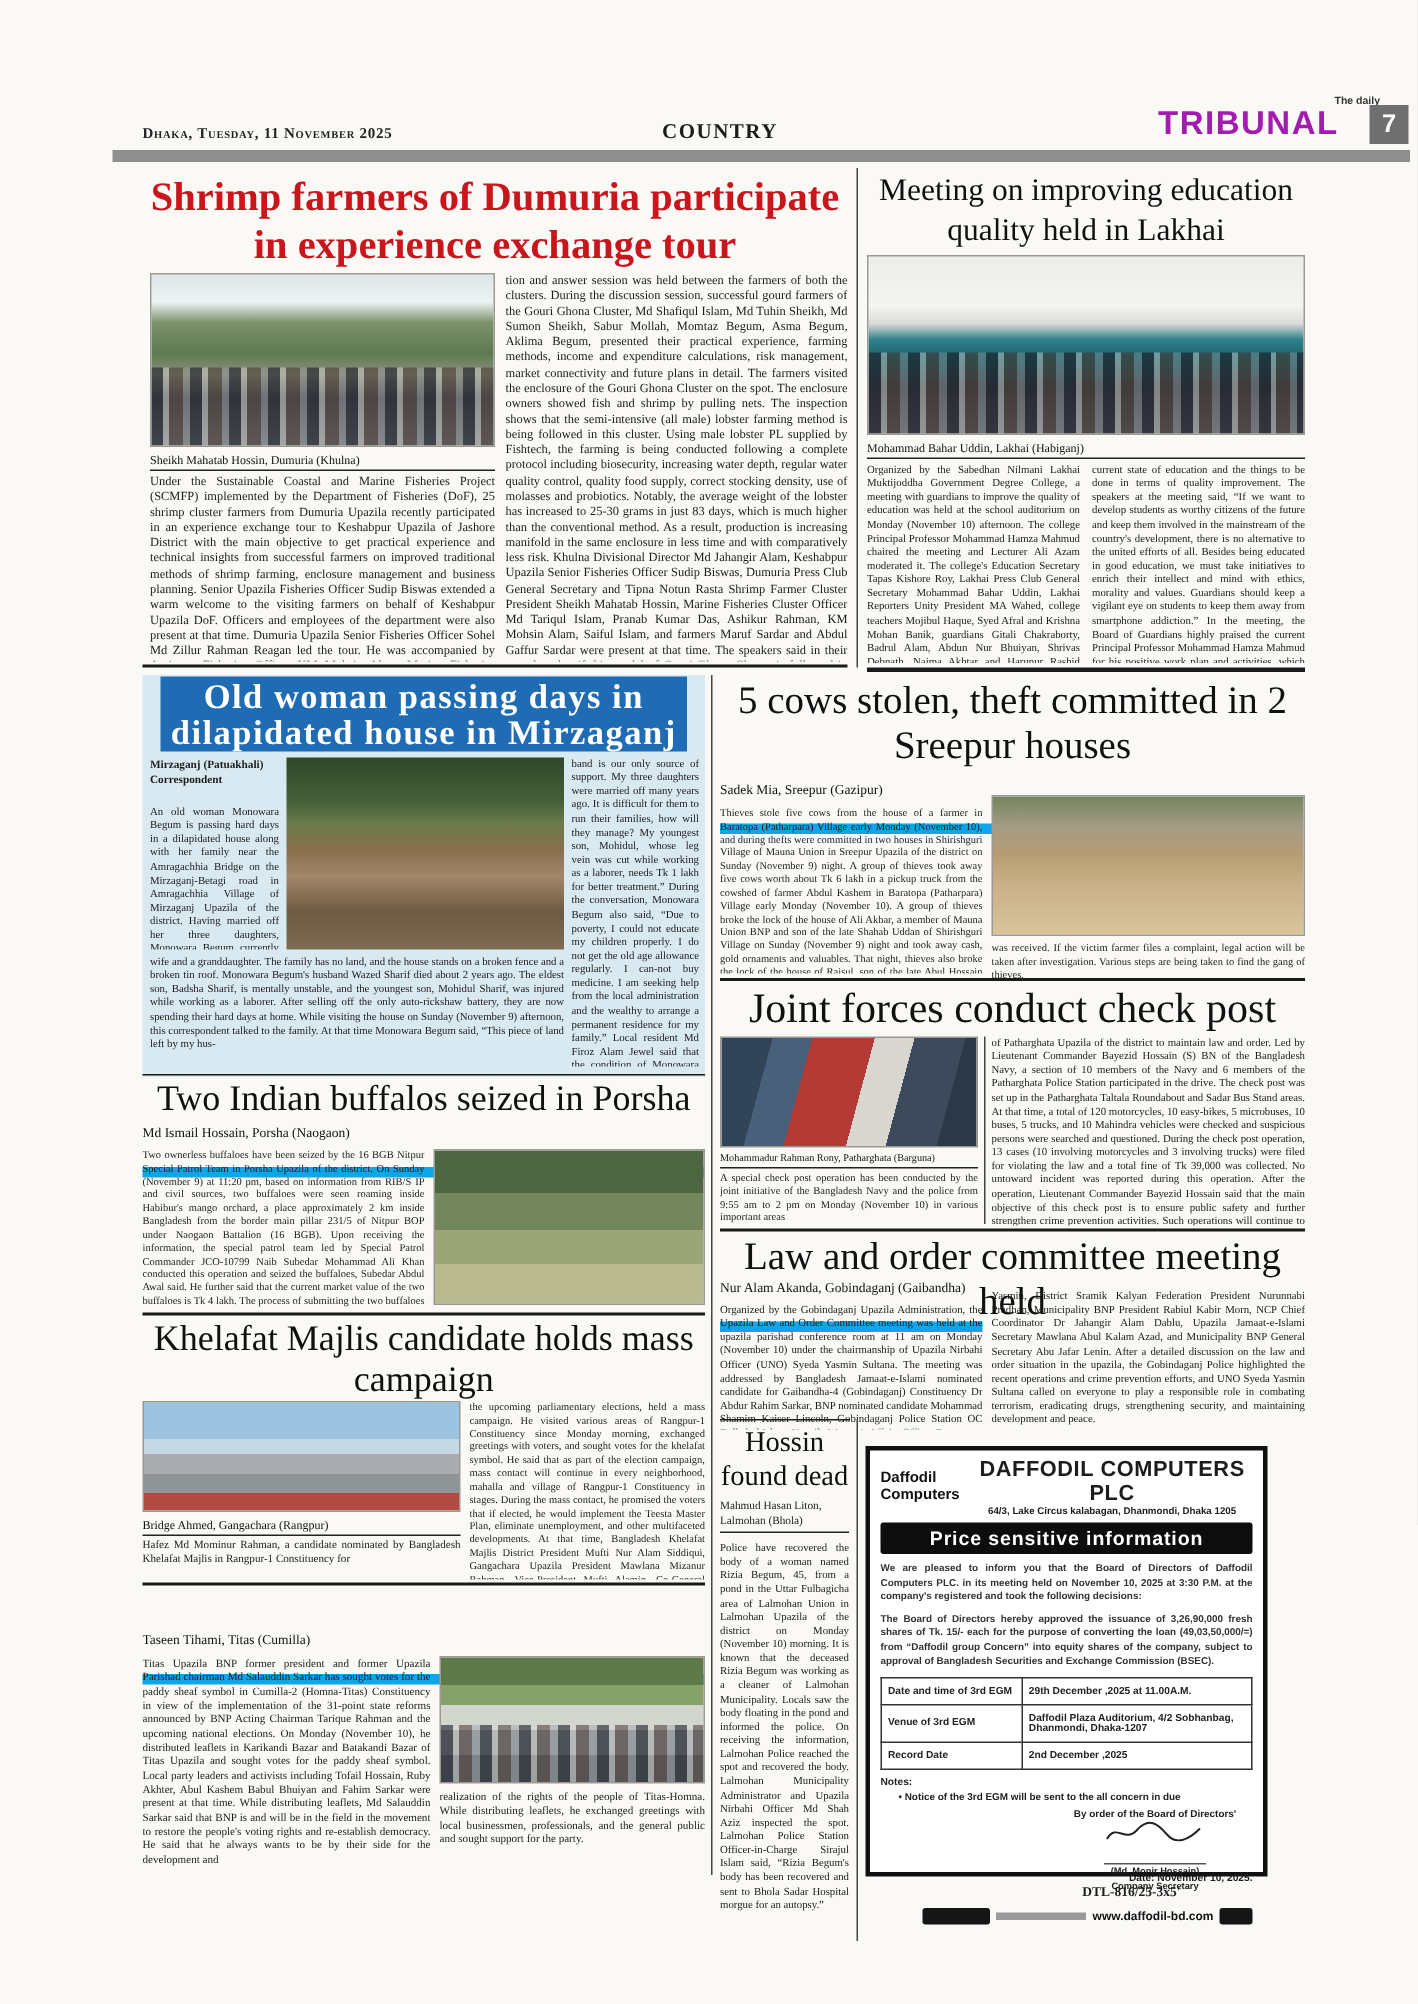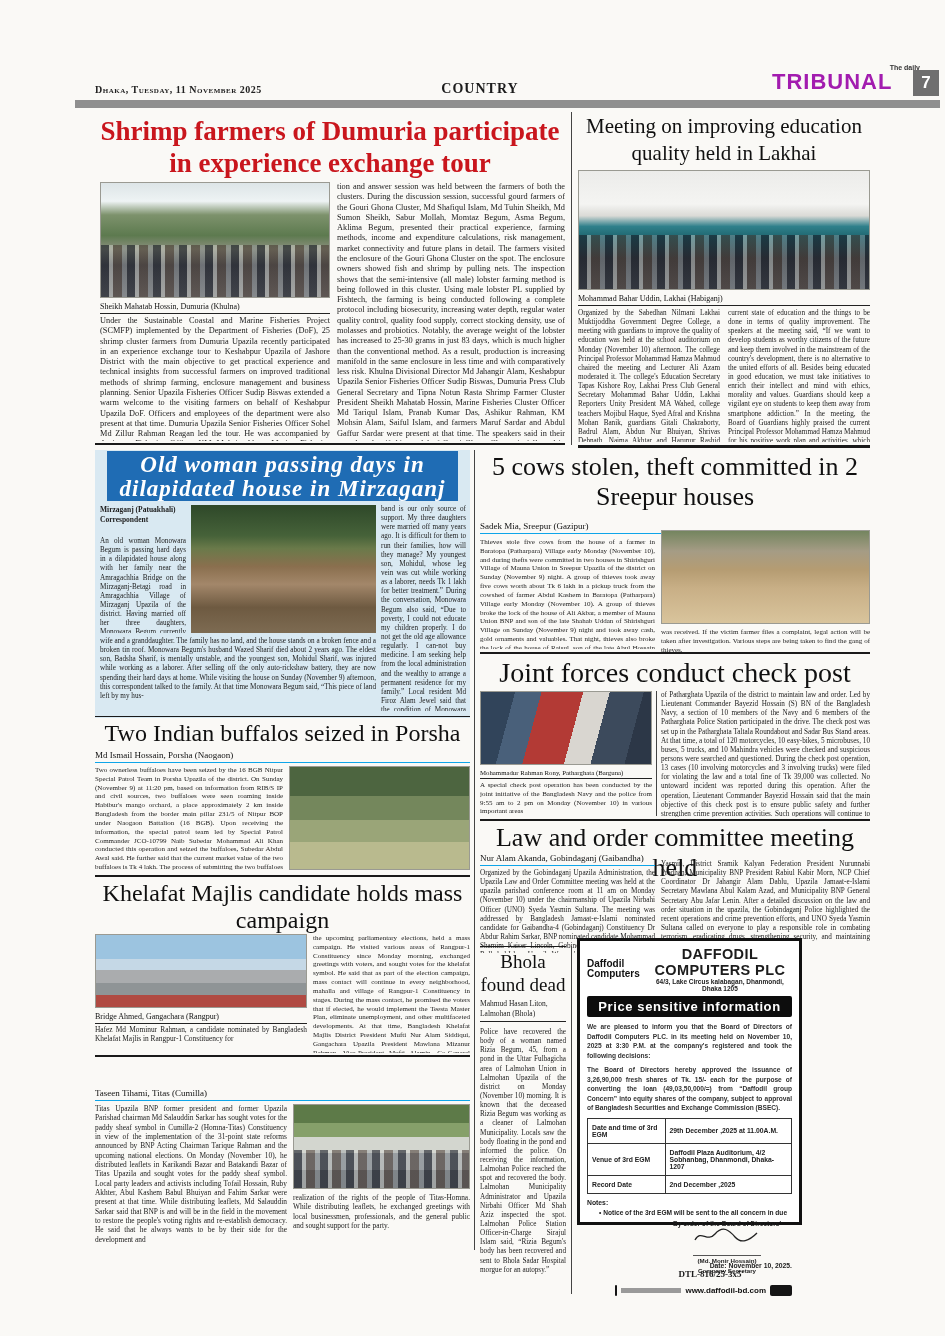--- a/index.html
+++ b/index.html
@@ -31,21 +31,21 @@
   .hl-24 { font-size:24px; line-height:1.12; }
   .hl-21 { font-size:21px; }
   .hl-19 { font-size:19px; line-height:1.2; }
 
   
   .bt { text-align:justify; overflow:hidden; color:#1b1b1b; }
   .t83 { font-size:8.3px; line-height:1.24; }
   .t74 { font-size:7.4px; line-height:1.26; }
   .t72 { font-size:7.2px; line-height:1.27; }
   .t70 { font-size:7px;   line-height:1.26; }
-  .byline { font-size:9px; color:#111; border-bottom:1px solid #0ea5e9; padding-bottom:2px; overflow:hidden; white-space:nowrap; }
+  .byline { font-size:9px; color:#111; border-bottom:7px solid #0ea5e9; padding-bottom:18px; overflow:hidden; white-space:nowrap; }
   .byline2 { font-size:7.5px; font-weight:700; line-height:1.3; border-bottom:1px solid #222; padding-bottom:2px; }
   .caption { font-size:8px; font-weight:400; color:#111; border-bottom:1px solid #222; padding:1px 0 2px 0;
              overflow:hidden; white-space:nowrap; }
   .mz-bg { background:#d9e9f2; }
 
   
   .photo { overflow:hidden; border:1px solid #9a9a92; position:absolute; }
   .crowd::after { content:""; position:absolute; left:0; right:0; bottom:0; height:46%;
     background:repeating-linear-gradient(90deg, rgba(25,28,38,.6) 0 8px, rgba(215,215,210,.45) 8px 12px,
     rgba(70,55,48,.55) 12px 21px, rgba(150,155,160,.4) 21px 26px); }
@@ -106,21 +106,21 @@
   <div class="abs hl hl-edu" style="left:578px;top:113px;width:292px;height:56px;">Meeting on improving education quality held in Lakhai</div>
   <div class="photo ph-edu crowd" style="left:578px;top:170px;width:292px;height:120px;"></div>
   <div class="abs caption" style="left:578px;top:293px;width:292px;">Mohammad Bahar Uddin, Lakhai (Habiganj)</div>
   <div class="abs bt t72" style="left:578px;top:309px;width:142px;height:133px;">Organized by the Sabedhan Nilmani Lakhai Muktijoddha Government Degree College, a meeting with guardians to improve the quality of education was held at the school auditorium on Monday (November 10) afternoon. The college Principal Professor Mohammad Hamza Mahmud chaired the meeting and Lecturer Ali Azam moderated it. The college's Education Secretary Tapas Kishore Roy, Lakhai Press Club General Secretary Mohammad Bahar Uddin, Lakhai Reporters Unity President MA Wahed, college teachers Mojibul Haque, Syed Afral and Krishna Mohan Banik, guardians Gitali Chakraborty, Badrul Alam, Abdun Nur Bhuiyan, Shrivas Debnath, Naima Akhtar and Harunur Rashid Talukder participated in the discussion on the</div>
   <div class="abs bt t72" style="left:728px;top:309px;width:142px;height:133px;">current state of education and the things to be done in terms of quality improvement. The speakers at the meeting said, “If we want to develop students as worthy citizens of the future and keep them involved in the mainstream of the country's development, there is no alternative to the united efforts of all. Besides being educated in good education, we must take initiatives to enrich their intellect and mind with ethics, morality and values. Guardians should keep a vigilant eye on students to keep them away from smartphone addiction.” In the meeting, the Board of Guardians highly praised the current Principal Professor Mohammad Hamza Mahmud for his positive work plan and activities, which have led to qualitative changes in the education sector and improved the environment of the college.</div>
   <div class="abs rule" style="left:578px;top:445px;width:292px;height:3px;"></div>
 
   <div class="abs vrule" style="left:474px;top:450px;width:1px;height:800px;"></div>
 
   <div class="abs mz-bg" style="left:95px;top:450px;width:375px;height:268px;"></div>
-  <div class="abs hl-blue" style="left:107px;top:451px;width:351px;height:50px;font-style:italic;">Old woman passing days in dilapidated house in Mirzaganj</div>
+  <div class="abs hl-blue" style="left:107px;top:451px;width:351px;height:50px;">Old woman passing days in dilapidated house in Mirzaganj</div>
   <div class="abs" style="left:100px;top:505px;width:86px;">
     <div class="byline2" style="border-bottom:none;padding-bottom:0;">Mirzaganj (Patuakhali)</div>
     <div class="byline2" style="border-bottom:none;">Correspondent</div>
   </div>
   <div class="abs bt t72" style="left:100px;top:537px;width:86px;height:96px;">An old woman Monowara Begum is passing hard days in a dilapidated house along with her family near the Amragachhia Bridge on the Mirzaganj-Betagi road in Amragachhia Village of Mirzaganj Upazila of the district. Having married off her three daughters, Monowara Begum currently lives with her two sons, of whom one is mentally unstable, his</div>
   <div class="photo ph-house" style="left:191px;top:505px;width:185px;height:128px;"></div>
   <div class="abs bt t72" style="left:381px;top:505px;width:85px;height:206px;">band is our only source of support. My three daughters were married off many years ago. It is difficult for them to run their families, how will they manage? My youngest son, Mohidul, whose leg vein was cut while working as a laborer, needs Tk 1 lakh for better treatment.” During the conversation, Monowara Begum also said, “Due to poverty, I could not educate my children properly. I do not get the old age allowance regularly. I can-not buy medicine. I am seeking help from the local administration and the wealthy to arrange a permanent residence for my family.” Local resident Md Firoz Alam Jewel said that the condition of Monowara Begum's family is very bad. With the help of the local administration and the wealthy people, the quality of life of the members of this family can change. Upazila Social Services Officer Md Aminul Islam said, “The Upazila Social Service Office will provide assistance for the treatment of the sick Mohidul. If they apply to the Upazila Nirbahi Officer, arrangements will be made to provide assistance to the family.”</div>
   <div class="abs bt t72" style="left:100px;top:637px;width:276px;height:76px;">wife and a granddaughter. The family has no land, and the house stands on a broken fence and a broken tin roof. Monowara Begum's husband Wazed Sharif died about 2 years ago. The eldest son, Badsha Sharif, is mentally unstable, and the youngest son, Mohidul Sharif, was injured while working as a laborer. After selling off the only auto-rickshaw battery, they are now spending their hard days at home. While visiting the house on Sunday (November 9) afternoon, this correspondent talked to the family. At that time Monowara Begum said, “This piece of land left by my hus-</div>
 
   <div class="abs rule" style="left:95px;top:716px;width:375px;height:1px;"></div>
@@ -157,31 +157,31 @@
   <div class="abs bt t72" style="left:661px;top:691px;width:209px;height:126px;">of Patharghata Upazila of the district to maintain law and order. Led by Lieutenant Commander Bayezid Hossain (S) BN of the Bangladesh Navy, a section of 10 members of the Navy and 6 members of the Patharghata Police Station participated in the drive. The check post was set up in the Patharghata Taltala Roundabout and Sadar Bus Stand areas. At that time, a total of 120 motorcycles, 10 easy-bikes, 5 microbuses, 10 buses, 5 trucks, and 10 Mahindra vehicles were checked and suspicious persons were searched and questioned. During the check post operation, 13 cases (10 involving motorcycles and 3 involving trucks) were filed for violating the law and a total fine of Tk 39,000 was collected. No untoward incident was reported during this operation. After the operation, Lieutenant Commander Bayezid Hossain said that the main objective of this check post is to ensure public safety and further strengthen crime prevention activities. Such operations will continue to maintain law and order.</div>
   <div class="abs rule" style="left:480px;top:819px;width:390px;height:2px;"></div>
 
   <div class="abs hl hl-26" style="left:480px;top:823px;width:390px;height:28px;">Law and order committee meeting held</div>
   <div class="abs byline" style="left:480px;top:853px;width:175px;">Nur Alam Akanda, Gobindaganj (Gaibandha)</div>
   <div class="abs bt t72" style="left:480px;top:869px;width:175px;height:84px;">Organized by the Gobindaganj Upazila Administration, the Upazila Law and Order Committee meeting was held at the upazila parishad conference room at 11 am on Monday (November 10) under the chairmanship of Upazila Nirbahi Officer (UNO) Syeda Yasmin Sultana. The meeting was addressed by Bangladesh Jamaat-e-Islami nominated candidate for Gaibandha-4 (Gobindaganj) Constituency Dr Abdur Rahim Sarkar, BNP nominated candidate Mohammad Shamim Kaiser Lincoln, Gobindaganj Police Station OC Bulkabul Islam, Upazila Women's Affairs Officer Farzana</div>
   <div class="abs bt t72" style="left:661px;top:860px;width:209px;height:94px;">Yasmin, District Sramik Kalyan Federation President Nurunnabi Pradhan, Municipality BNP President Rabiul Kabir Morn, NCP Chief Coordinator Dr Jahangir Alam Dablu, Upazila Jamaat-e-Islami Secretary Mawlana Abul Kalam Azad, and Municipality BNP General Secretary Abu Jafar Lenin. After a detailed discussion on the law and order situation in the upazila, the Gobindaganj Police highlighted the recent operations and crime prevention efforts, and UNO Syeda Yasmin Sultana called on everyone to play a responsible role in combating terrorism, eradicating drugs, strengthening security, and maintaining development and peace.</div>
 
   <div class="abs rule" style="left:480px;top:946px;width:86px;height:1px;"></div>
   <div class="abs hl hl-19" style="left:480px;top:951px;width:86px;">
-    <div>Bhola</div>
+    <div>Hossin</div>
     <div>found dead</div>
   </div>
   <div class="abs" style="left:480px;top:999px;width:86px;">
     <div class="byline2" style="border-bottom:none;padding-bottom:0;font-weight:400;">Mahmud Hasan Liton,</div>
     <div class="byline2" style="font-weight:400;">Lalmohan (Bhola)</div>
   </div>
   <div class="abs bt t72" style="left:480px;top:1028px;width:86px;height:266px;">Police have recovered the body of a woman named Rizia Begum, 45, from a pond in the Uttar Fulbagicha area of Lalmohan Union in Lalmohan Upazila of the district on Monday (November 10) morning. It is known that the deceased Rizia Begum was working as a cleaner of Lalmohan Municipality. Locals saw the body floating in the pond and informed the police. On receiving the information, Lalmohan Police reached the spot and recovered the body. Lalmohan Municipality Administrator and Upazila Nirbahi Officer Md Shah Aziz inspected the spot. Lalmohan Police Station Officer-in-Charge Sirajul Islam said, “Rizia Begum's body has been recovered and sent to Bhola Sadar Hospital morgue for an autopsy.”</div>
   <div class="abs vrule" style="left:571px;top:946px;width:1px;height:348px;"></div>
 
-  <div class="abs ad" style="left:577px;top:938px;width:225px;height:287px;">
+  <div class="abs ad" style="left:577px;top:964px;width:268px;height:287px;">
     <div style="display:flex;align-items:center;gap:8px;">
       <div class="ad-logo">
         <div>Daffodil</div>
         <div>Computers</div>
       </div>
       <div style="flex:1;">
         <div class="ad-co">DAFFODIL COMPUTERS PLC</div>
         <div class="ad-addr">64/3, Lake Circus kalabagan, Dhanmondi, Dhaka 1205</div>
       </div>
     </div>

